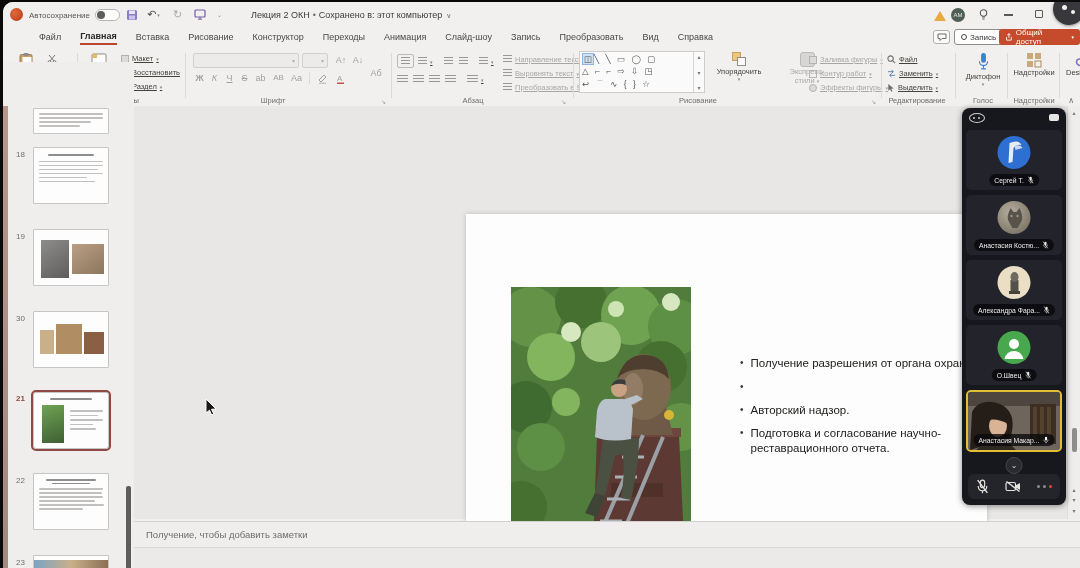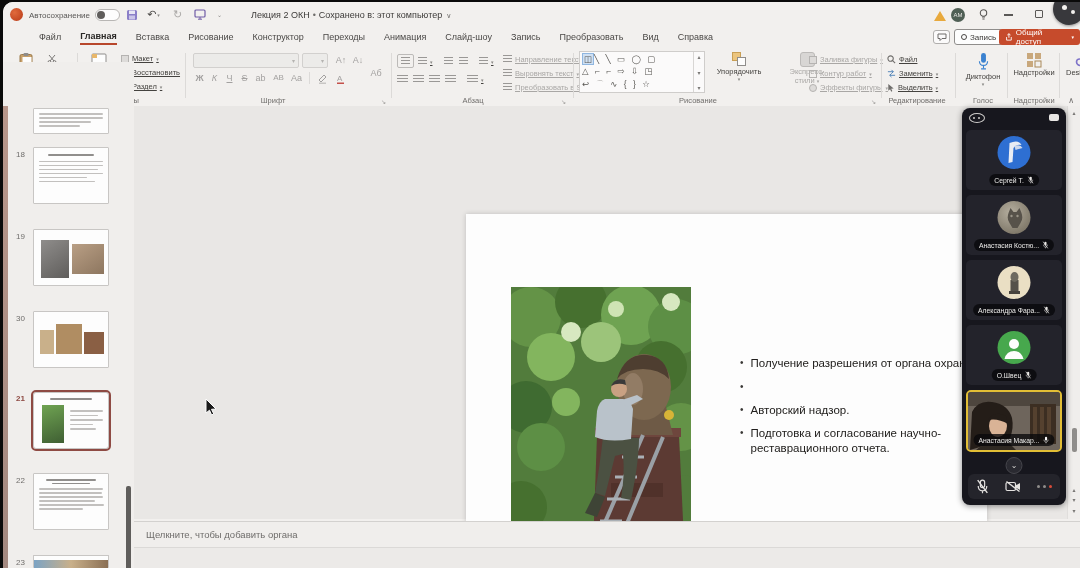--- a/index.html
+++ b/index.html
@@ -587,21 +587,21 @@
 
   <div class="main-scroll">
     <div class="ms-arrow" style="top:3px">▴</div>
     <div class="ms-thumb"></div>
     <div class="ms-arrow" style="bottom:26px">▴</div>
     <div class="ms-arrow" style="bottom:16px">▾</div>
     <div class="ms-arrow" style="bottom:5px">▾</div>
   </div>
 
   <div class="notesbar">
-    <div class="notes-ph">Щелкните, чтобы добавить органа</div>
+    <div class="notes-ph">Получение, чтобы добавить заметки</div>
   </div>
   <div class="bottomstrip"></div>
 
   <div class="call-panel">
     <div class="call-header">
       <div class="call-logo">
             <i style="left:2.5px"></i>
             <i style="left:7.5px"></i>
           </div>
       <div class="call-collapse"></div>

